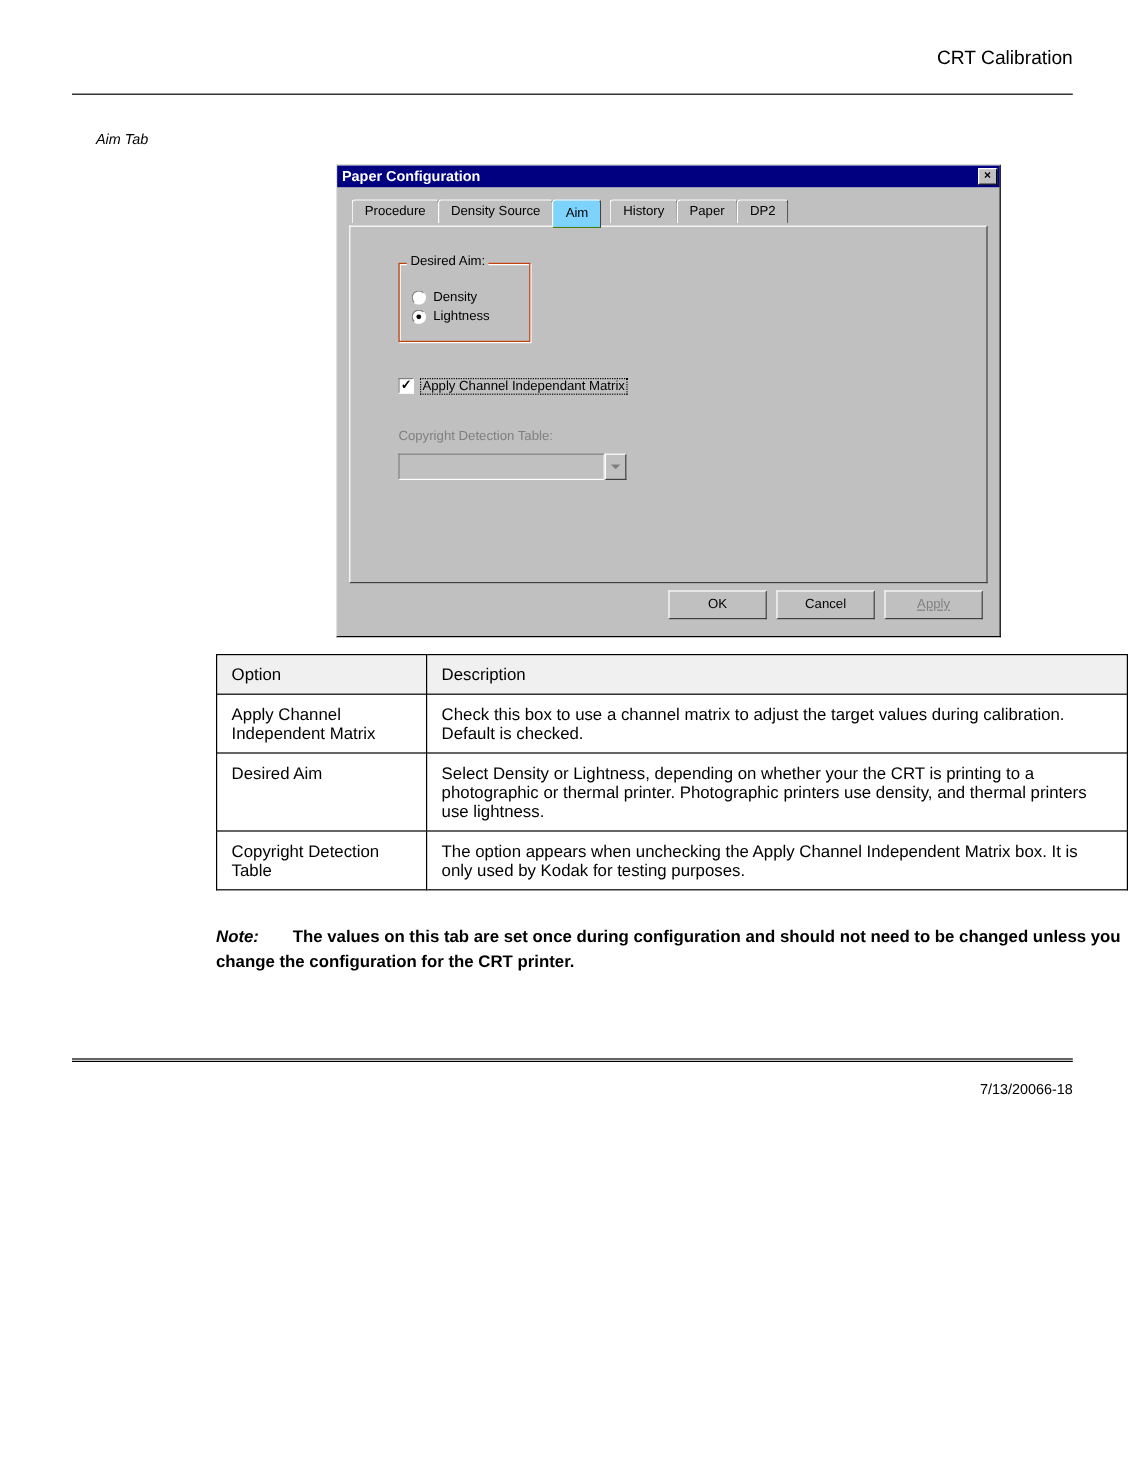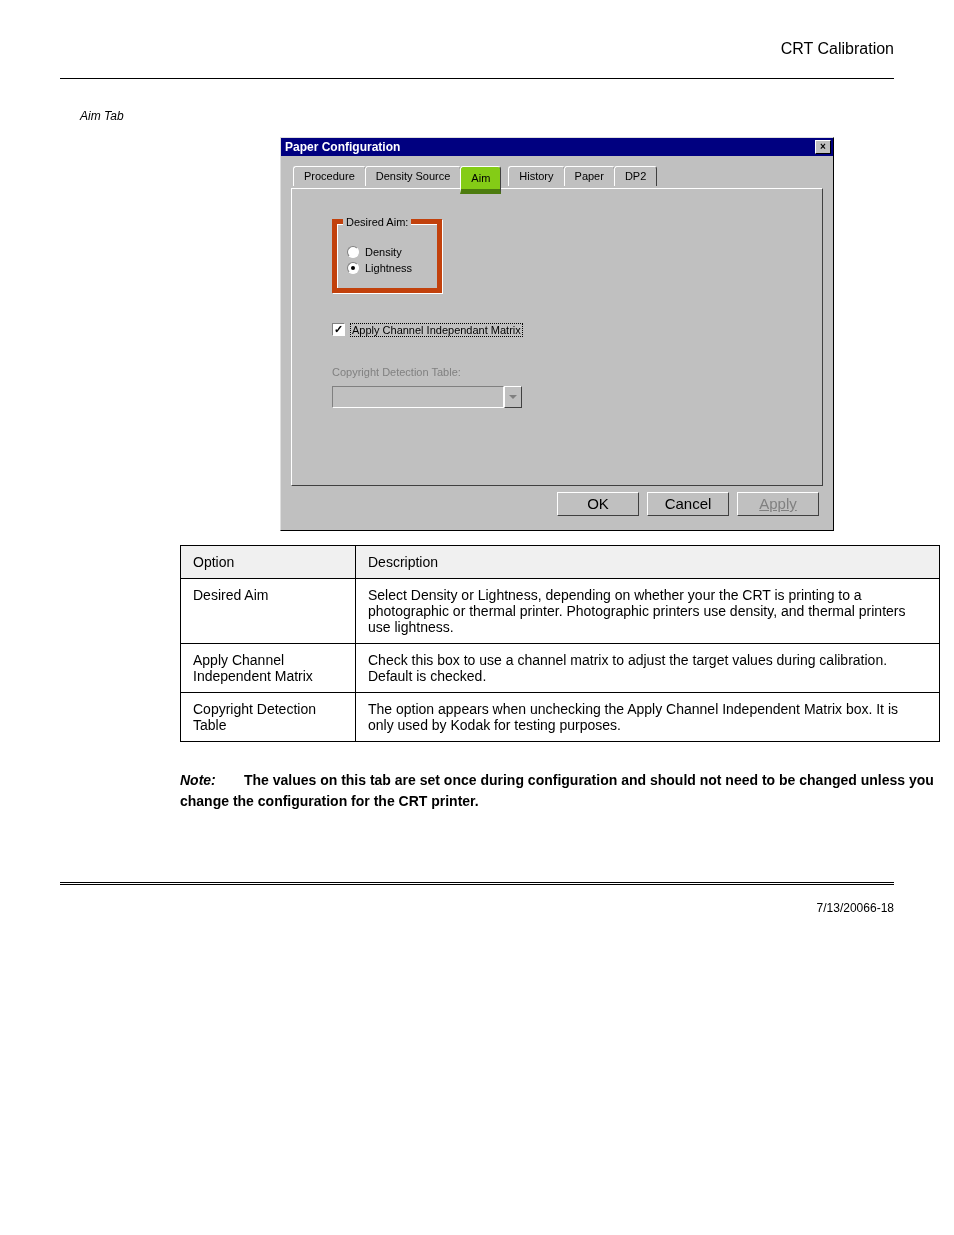--- a/index.html
+++ b/index.html
@@ -86,37 +86,37 @@
     padding: 3px 10px 4px 10px;
     font-size: 11px;
     margin-right: -1px;
     position: relative;
     cursor: default;
   }
   .tab.active {
     padding-top: 5px;
     padding-bottom: 5px;
     z-index: 3;
-    background: #84cc16;
-    border-bottom: 5px solid #4d7c0f;
+    background: #7dd3fc;
+    border-bottom: 1px solid #4d7c0f;
     margin-bottom: -1px;
   }
   .tab.sep-left { margin-left: 8px; }
   .tab-panel {
     position: absolute;
     left: 0; right: 0; top: 22px; bottom: 0;
     border-left: 1px solid #fff;
     border-top: 1px solid #fff;
     border-right: 1px solid #404040;
     border-bottom: 1px solid #404040;
     z-index: 1;
     padding: 30px 20px 20px 40px;
   }
   .groupbox {
-    border: 5px solid #c2410c;
+    border: 1px solid #c2410c;
     box-shadow: inset 1px 1px 0 #fff, 1px 1px 0 #fff;
     padding: 18px 10px 10px 10px;
     width: 110px;
     position: relative;
     margin-bottom: 30px;
   }
   .group-legend {
     position: absolute;
     top: -8px; left: 6px;
     background: #c0c0c0;
@@ -184,21 +184,21 @@
   }
   .btn-row {
     display: flex; justify-content: flex-end; gap: 8px;
     padding: 6px 4px 4px 4px;
   }
   .btn {
     width: 82px; height: 24px;
     background: #c0c0c0;
     border-top: 1px solid #fff; border-left: 1px solid #fff;
     border-right: 1px solid #404040; border-bottom: 1px solid #404040;
-    text-align: center; line-height: 22px; font-size: 15px;
+    text-align: center; line-height: 22px; font-size: 11px;
     cursor: default;
   }
   .btn.disabled { color: #808080; }
   .underline { text-decoration: underline; }
 
   table.opts {
     width: 760px;
     border-collapse: collapse;
     margin: 14px 0 0 120px;
     font-size: 14px;
@@ -300,26 +300,26 @@
 
   <table class="opts">
     <thead>
       <tr>
         <th class="col1">Option</th>
         <th>Description</th>
       </tr>
     </thead>
     <tbody>
       <tr>
+        <td>Apply Channel Independent Matrix</td>
+        <td>Check this box to use a channel matrix to adjust the target values during calibration. Default is checked.</td>
+      </tr>
+      <tr>
         <td>Desired Aim</td>
         <td>Select Density or Lightness, depending on whether your the CRT is printing to a photographic or thermal printer. Photographic printers use density, and thermal printers use lightness.</td>
-      </tr>
-      <tr>
-        <td>Apply Channel Independent Matrix</td>
-        <td>Check this box to use a channel matrix to adjust the target values during calibration. Default is checked.</td>
       </tr>
       <tr>
         <td>Copyright Detection Table</td>
         <td>The option appears when unchecking the Apply Channel Independent Matrix box. It is only used by Kodak for testing purposes.</td>
       </tr>
     </tbody>
   </table>
 
   <div class="note">
     <span class="note-label">Note:</span>

